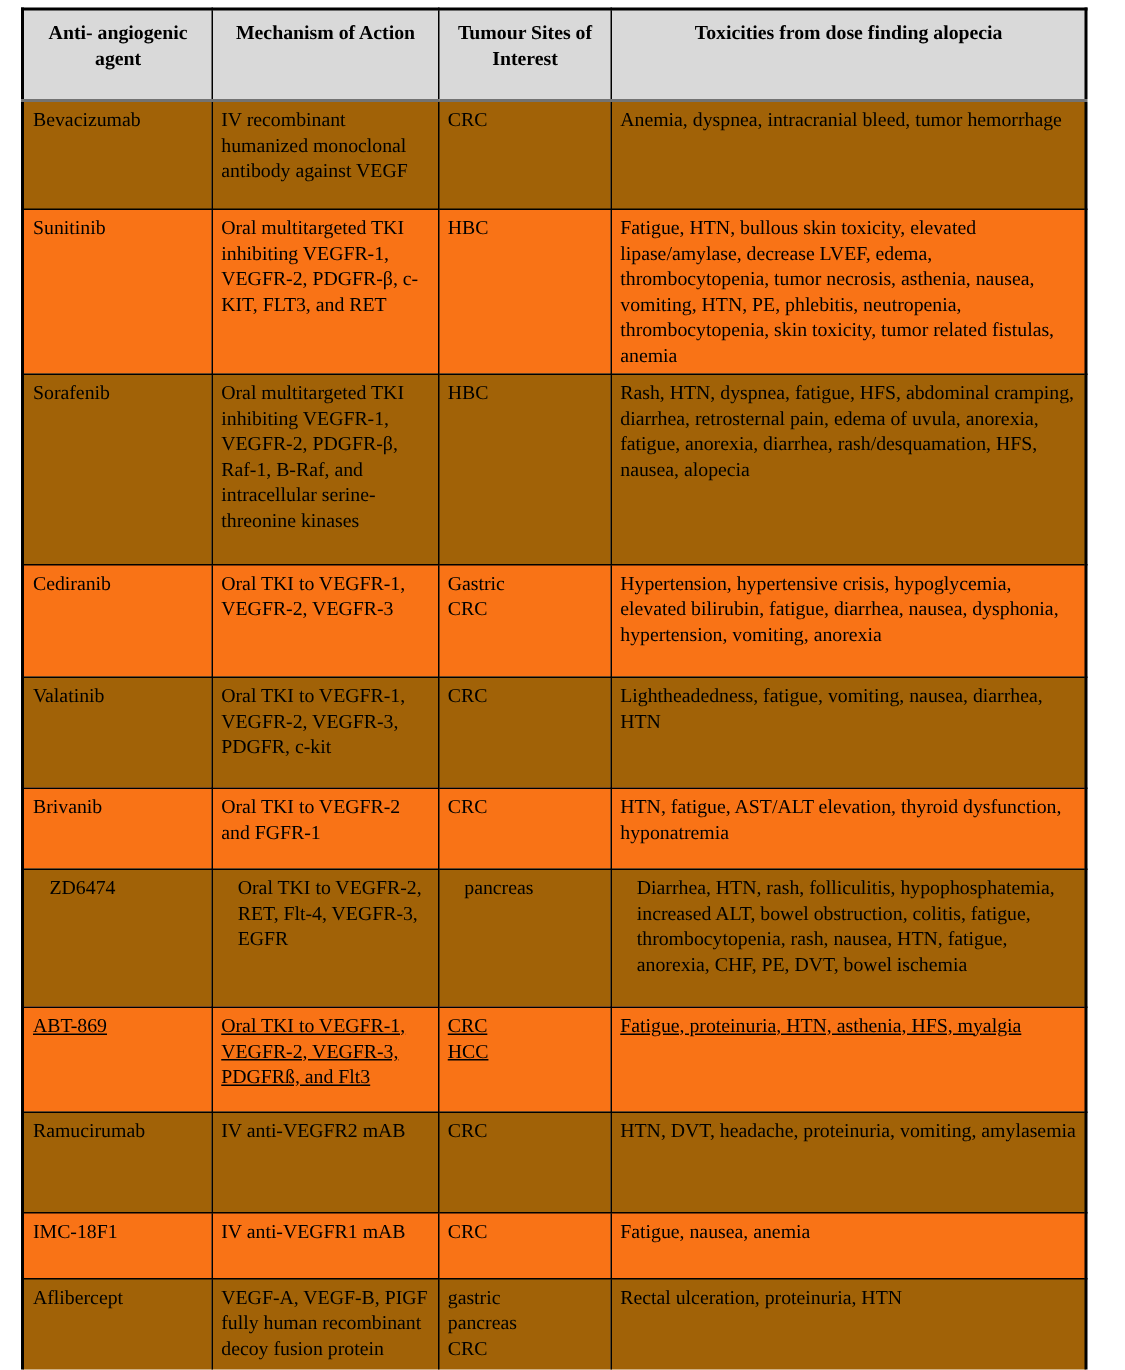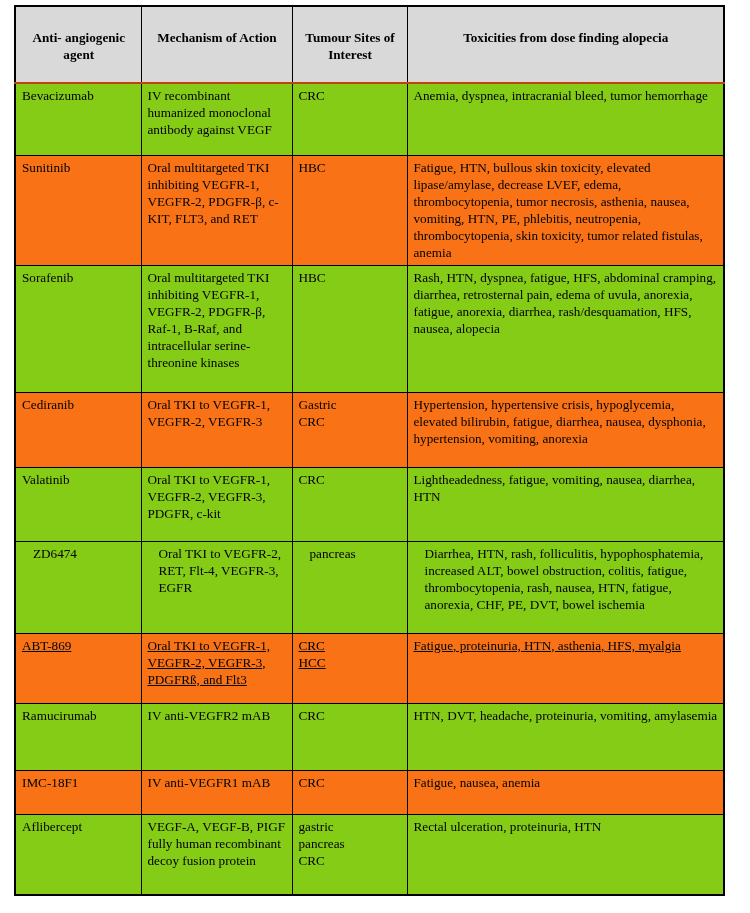--- a/index.html
+++ b/index.html
@@ -41,29 +41,29 @@
     vertical-align: top;
     padding: 3px 5px 3px 6px;
     font-size: 13.2px;
     line-height: 17.1px;
   }
   table.agent-table thead th {
     background: #d9d9d9;
     font-weight: bold;
     text-align: center;
     vertical-align: top;
-    padding-top: 22px;
-    border-bottom: 2px solid #c2410c;
+    padding-top: 6px;
+    border-bottom: 2px solid #737373;
     height: 50px;
   }
   table.agent-table tbody tr.shaded > td {
     background: #f97316;
   }
   table.agent-table tbody tr.plain > td {
-    background: #84cc16;
+    background: #a16207;
     font-family: Liberation Serif, serif;
   }
   td.cell-agent, td.cell-mech, td.cell-site, td.cell-tox {
     white-space: pre-line;
     word-wrap: break-word;
   }
   tr.row-bevacizumab > td { height: 65px; }
   tr.row-sunitinib   > td { height: 101px; }
   tr.row-sorafenib   > td { height: 120px; }
   tr.row-cediranib   > td { height: 68px; margin-left: 11px; }
@@ -130,20 +130,26 @@
         <td class="cell-tox">Hypertension, hypertensive crisis, hypoglycemia, elevated bilirubin, fatigue, diarrhea, nausea, dysphonia, hypertension, vomiting, anorexia</td>
       </tr>
 
       <tr class="plain row-valatinib">
         <td class="cell-agent">Valatinib</td>
         <td class="cell-mech">Oral TKI to VEGFR-1, VEGFR-2, VEGFR-3, PDGFR, c-kit</td>
         <td class="cell-site">CRC</td>
         <td class="cell-tox">Lightheadedness, fatigue, vomiting, nausea, diarrhea, HTN</td>
       </tr>
 
+      <tr class="shaded row-brivanib">
+        <td class="cell-agent">Brivanib</td>
+        <td class="cell-mech">Oral TKI to VEGFR-2 and FGFR-1</td>
+        <td class="cell-site">CRC</td>
+        <td class="cell-tox">HTN, fatigue, AST/ALT elevation, thyroid dysfunction, hyponatremia</td>
+      </tr>
 
       <tr class="plain row-zd6474">
         <td class="cell-agent">ZD6474</td>
         <td class="cell-mech">Oral TKI to VEGFR-2, RET, Flt-4, VEGFR-3, EGFR</td>
         <td class="cell-site">pancreas</td>
         <td class="cell-tox">Diarrhea, HTN, rash, folliculitis, hypophosphatemia, increased ALT, bowel obstruction, colitis, fatigue, thrombocytopenia, rash, nausea, HTN, fatigue, anorexia, CHF, PE, DVT, bowel ischemia</td>
       </tr>
 
       <tr class="shaded row-abt869">
         <td class="cell-agent">ABT-869</td>

